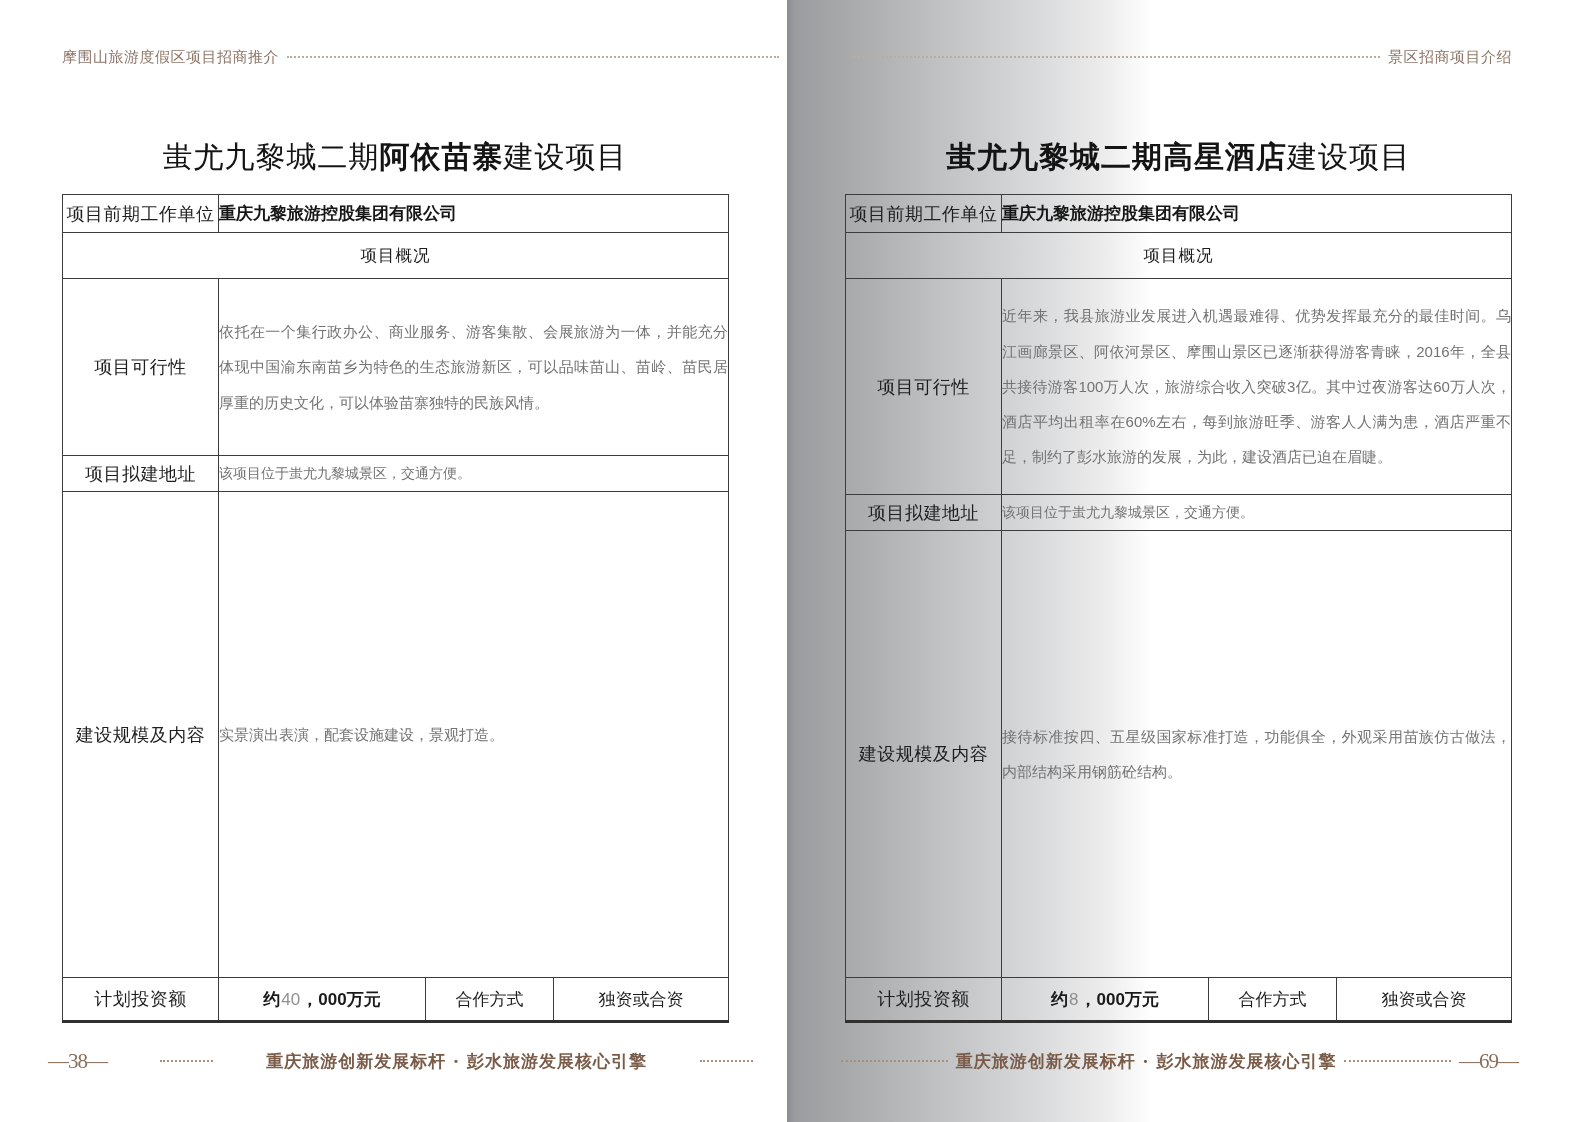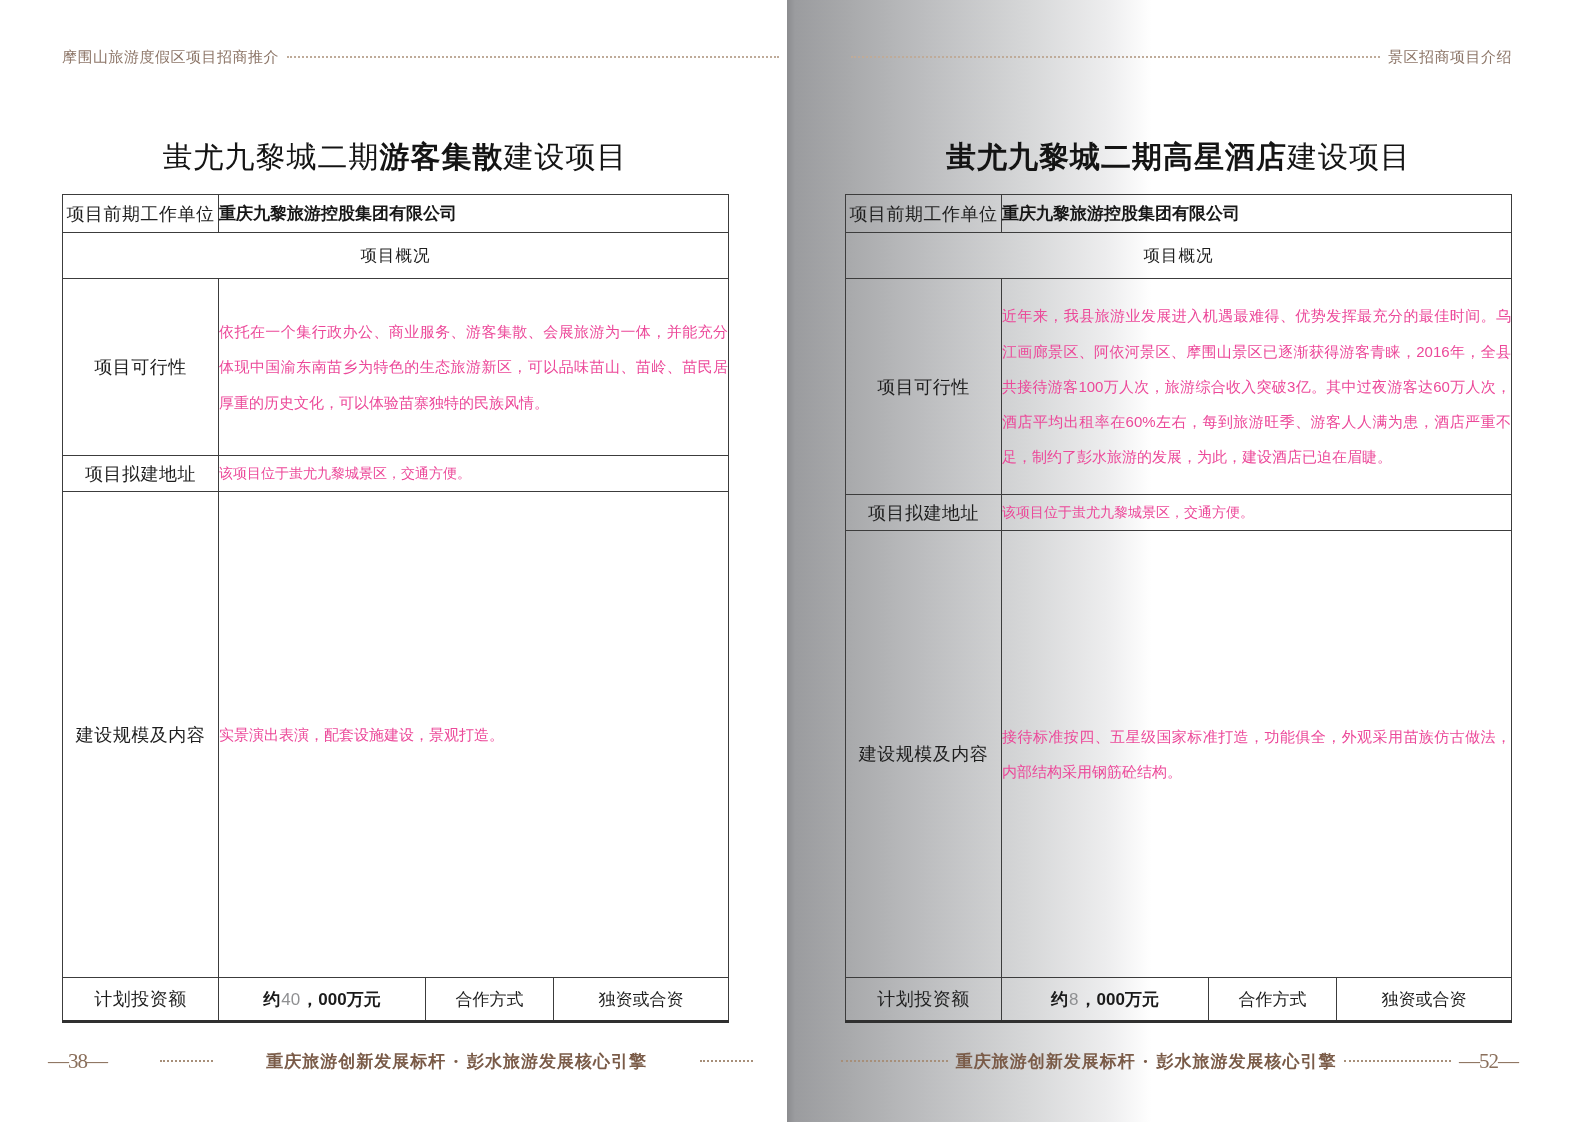--- a/index.html
+++ b/index.html
@@ -37,21 +37,21 @@
   .page.left .ptable{left:62px;}
   .page.right .ptable{left:58px;width:667px;}
   .ptable td{border:1px solid #3c3c3c;padding:0;vertical-align:middle;}
   .col-c1{width:156px;}.col-c2{width:207px;}.col-c3{width:128px;}.col-c4{width:175px;}
   tr.r1{height:38px;} tr.r2{height:46px;} tr.r4{height:36px;} tr.r6{height:44px;}
   .page.left  tr.r3{height:177px;} .page.right tr.r3{height:216px;}
   .page.left  tr.r5{height:486px;} .page.right tr.r5{height:447px;}
   .lab{text-align:center;font-size:18px;font-weight:500;color:#1e1e1e;letter-spacing:.5px;margin-left:20px;}
   .val{font-size:17px;font-weight:700;color:#161616;padding:0 10px 0 22px;}
   .mid{text-align:center;font-size:16.5px;font-weight:500;color:#1e1e1e;letter-spacing:1px;}
-  .para{font-size:15px;color:#ec4899;line-height:2.35;padding:8px 16px 8px 20px;text-align:justify;}
+  .para{font-size:15px;color:#737373;line-height:2.35;padding:8px 16px 8px 20px;text-align:justify;}
   .para.small{font-size:14px;line-height:1.4;margin-left:44px;}
   .center{text-align:center;}
   .inv{font-size:17px;font-weight:600;color:#1a1a1a;}
   .inv .amt{color:#8f9092;font-weight:400;padding:0 1px;}
   .lab2{font-size:17px;font-weight:500;color:#1e1e1e;}
 
   
   .footer{position:absolute;top:1048px;height:26px;display:flex;align-items:center;}
   .page.left .footer{left:48px;right:26px;gap:45px;}
   .page.right .footer{left:46px;right:56px;}
@@ -66,21 +66,21 @@
 
 <div id="canvas">
   <div class="right-bg"></div>
 
   <div class="page left">
     <div class="running-header">
       <span class="rh-text">摩围山旅游度假区项目招商推介</span>
       <span class="dots"></span>
     </div>
 
-    <h1 class="title"><span>蚩尤九黎城二期</span><span class="b">游客集散</span><span>建设项目</span></h1>
+    <h1 class="title"><span>蚩尤九黎城二期</span><span class="b">阿依苗寨</span><span>建设项目</span></h1>
 
     <table class="ptable">
       <colgroup>
           <col class="col-c1">
           <col class="col-c2">
           <col class="col-c3">
           <col class="col-c4">
         </colgroup>
       <tbody>
       <tr class="r1">
@@ -160,16 +160,16 @@
         <td class="center lab2">合作方式</td>
         <td class="center lab2">独资或合资</td>
       </tr>
       </tbody>
     </table>
 
     <div class="footer">
       <span class="dots"></span>
       <span class="brand">重庆旅游创新发展标杆 · 彭水旅游发展核心引擎</span>
       <span class="dots"></span>
-      <span class="pageno">—52—</span>
+      <span class="pageno">—69—</span>
     </div>
   </div>
 </div>
 
 </body></html>

